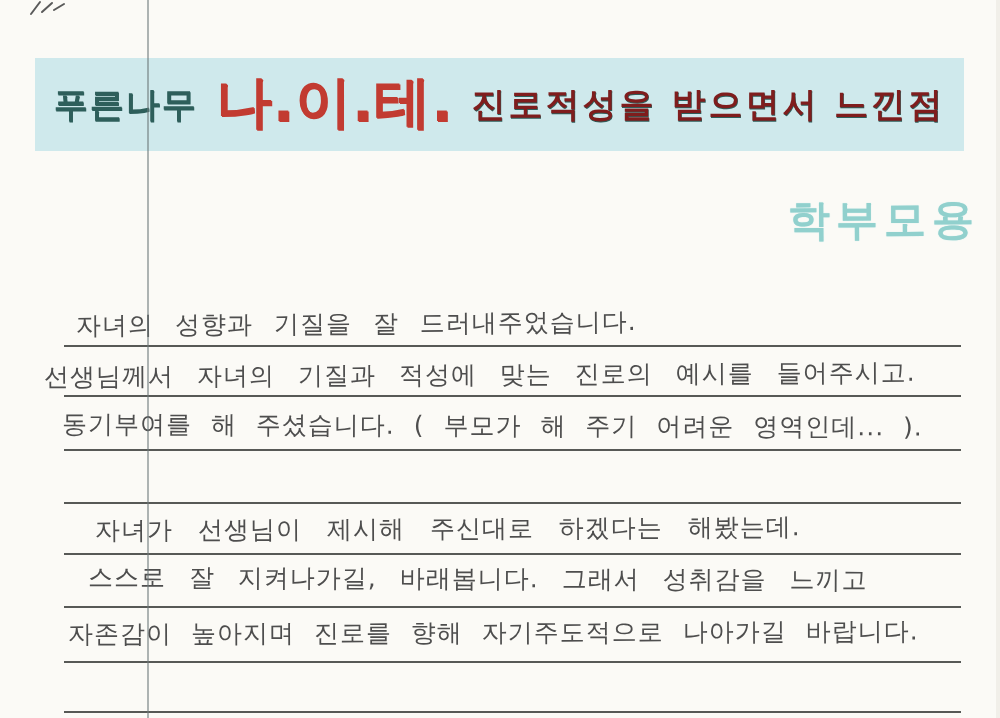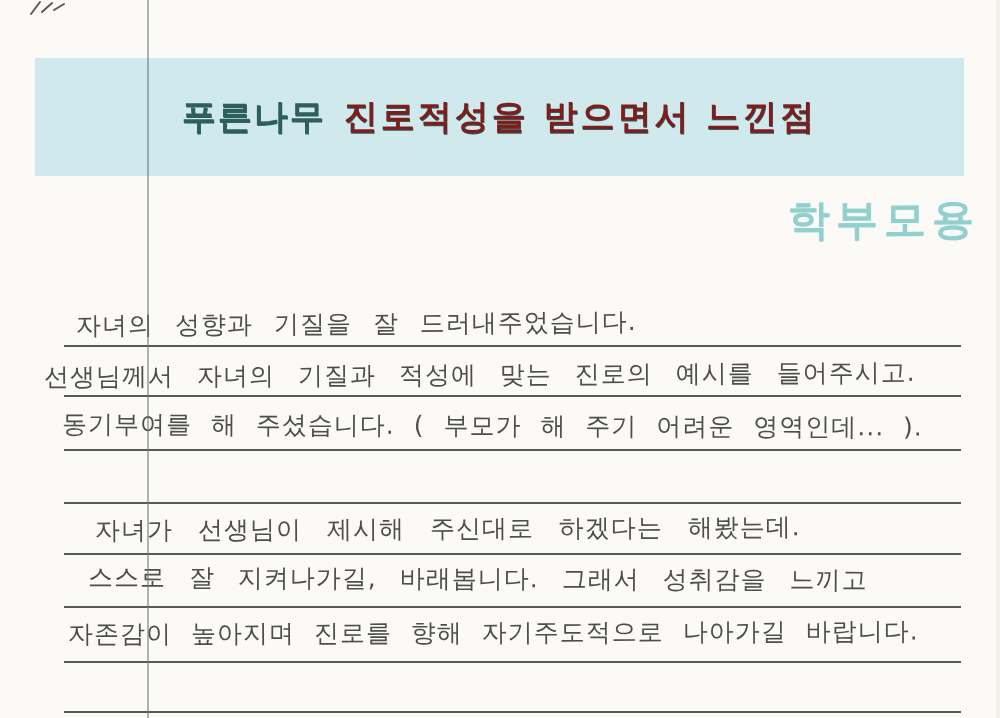--- a/index.html
+++ b/index.html
@@ -17,21 +17,21 @@
     background: #f1efe9;
   }
   
   .margin-vline {
     position: absolute; left: 147px; top: 0; width: 2px; height: 718px;
     background: rgba(110, 120, 122, 0.55);
     z-index: 5;
   }
   
   .banner {
-    position: absolute; left: 35px; top: 58px; width: 929px; height: 118px;
+    position: absolute; left: 35px; top: 58px; width: 929px; height: 93px;
     background: #cfe9ec;
     display: flex; align-items: center; justify-content: center;
     gap: 18px;
     z-index: 2;
   }
   .banner .t-prefix {
     color: #2e5f5b; font-weight: bold; font-size: 34px;
     letter-spacing: 2px;
     text-shadow: 0.5px 0.5px 0 #2e5f5b;
   }
@@ -99,20 +99,21 @@
 <div class="scan-edge-right"></div>
 
 <svg class="scribble" viewBox="0 0 40 18">
   <path d="M3,14 L12,2 M14,12 L24,3 M26,10 L36,4" stroke="#5a5a5a" stroke-width="2" fill="none" stroke-linecap="round"></path>
 </svg>
 
 <div class="margin-vline"></div>
 
 <div class="banner">
   <span class="t-prefix">푸른나무</span>
+  <span class="t-highlight">나.이.테.</span>
   <span class="t-suffix">진로적성을 받으면서 느낀점</span>
 </div>
 
 <div class="stamp">학부모용</div>
 
 <div class="rule r1"></div>
 <div class="rule r2"></div>
 <div class="rule r3"></div>
 <div class="rule r4"></div>
 <div class="rule r5"></div>

